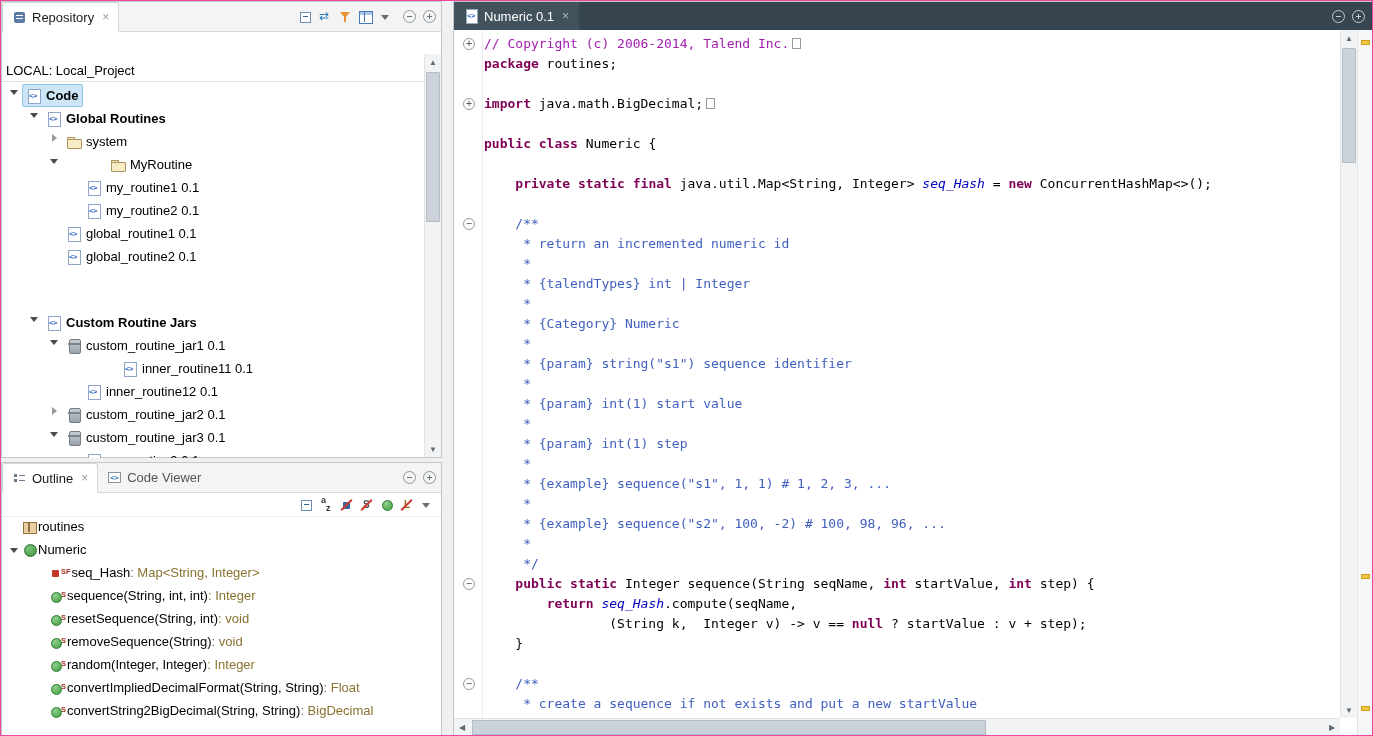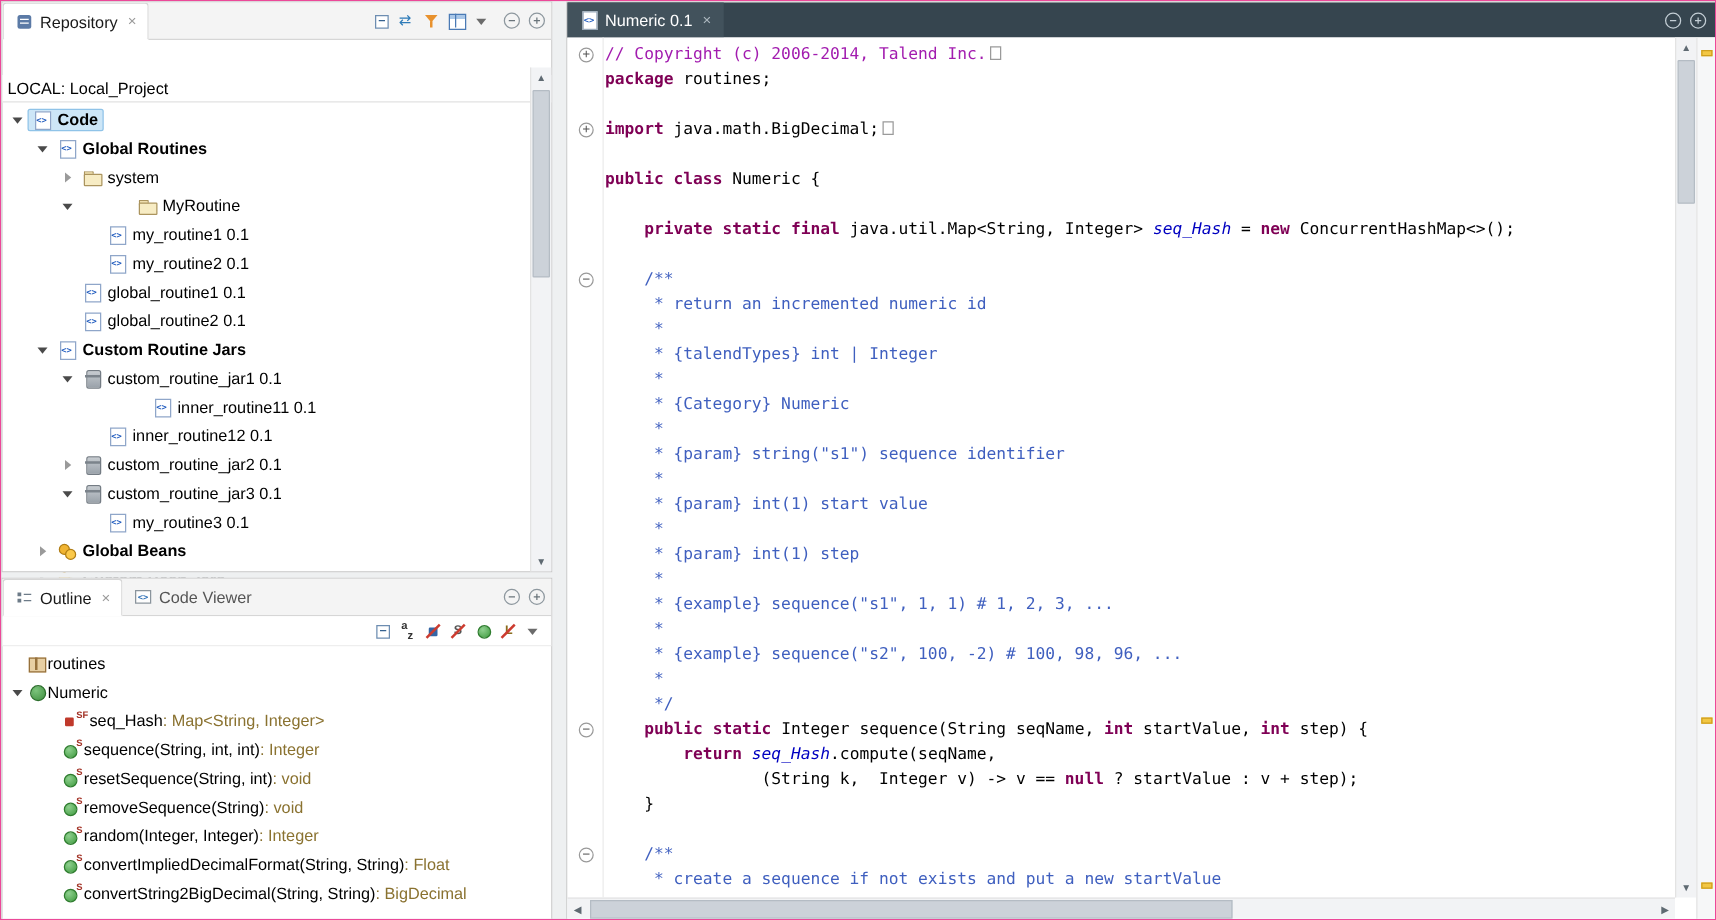--- a/index.html
+++ b/index.html
@@ -50,21 +50,21 @@
   .circ { width:13px; height:13px; border-radius:50%; border:1px solid #8d979e; position:relative; display:inline-block; margin-left:7px; cursor:pointer; flex:none; }
   .circ.min::before { content:""; position:absolute; left:3px; top:5px; width:5px; height:1px; background:#6a747b; }
   .circ.max::before { content:""; position:absolute; left:3px; top:5px; width:5px; height:1px; background:#6a747b; }
   .circ.max::after  { content:""; position:absolute; left:5px; top:3px; width:1px; height:5px; background:#6a747b; }
   .circ.light { border-color:#c3ced5; }
   .circ.light::before, .circ.light::after { background:#c3ced5; }
 
   
   .project-row { height:22px; background:#fff; border-bottom:1px solid #e2e2e2; font-size:13px; color:#000; display:flex; align-items:center; padding-left:4px;margin-top:28px; }
   .tree { position:relative; height:403px; overflow:hidden; padding-top:2px; }
-  .trow { height:23px; display:flex; align-items:center; white-space:nowrap; cursor:default; }
+  .trow { height:23px; display:flex; white-space:nowrap; cursor:default; }
   .exp { width:16px; height:16px; flex:none; position:relative; }
   .exp.open::before   { content:""; position:absolute; left:4px; top:6px; border-left:4px solid transparent; border-right:4px solid transparent; border-top:5px solid #4a4a4a; }
   .exp.closed::before { content:""; position:absolute; left:6px; top:4px; border-top:4px solid transparent; border-bottom:4px solid transparent; border-left:5px solid #9a9a9a; }
   .rc { display:flex; align-items:center; gap:4px; border:1px solid transparent; border-radius:2px; padding:0 3px; }
   .rc.selected { background:#cde6f7; border-color:#8fc3e8; }
   .tlabel { font-size:13px; color:#000; }
   .trow.bold .tlabel { font-weight:bold; }
   .otype { font-size:13px; color:#8a7230; }
   .deco { font-size:7.5px; font-weight:bold; color:#a33327; align-self:flex-start; margin:3px 1px 0 -3px; line-height:1; }
 
@@ -202,21 +202,21 @@
             <span class="tlabel">global_routine1 0.1</span>
           </span>
         </div>
         <div class="trow" style="padding-left: 44px;">
           <span class="exp"></span>
           <span class="rc">
             <span class="ti code"></span>
             <span class="tlabel">global_routine2 0.1</span>
           </span>
         </div>
-        <div class="trow bold" style="padding-left: 24px;">
+        <div class="trow bold" style="padding-left: 24px; margin-top: 43px;">
           <span class="exp open"></span>
           <span class="rc">
             <span class="ti code"></span>
             <span class="tlabel">Custom Routine Jars</span>
           </span>
         </div>
         <div class="trow" style="padding-left: 44px;">
           <span class="exp open"></span>
           <span class="rc">
             <span class="ti jar"></span>

